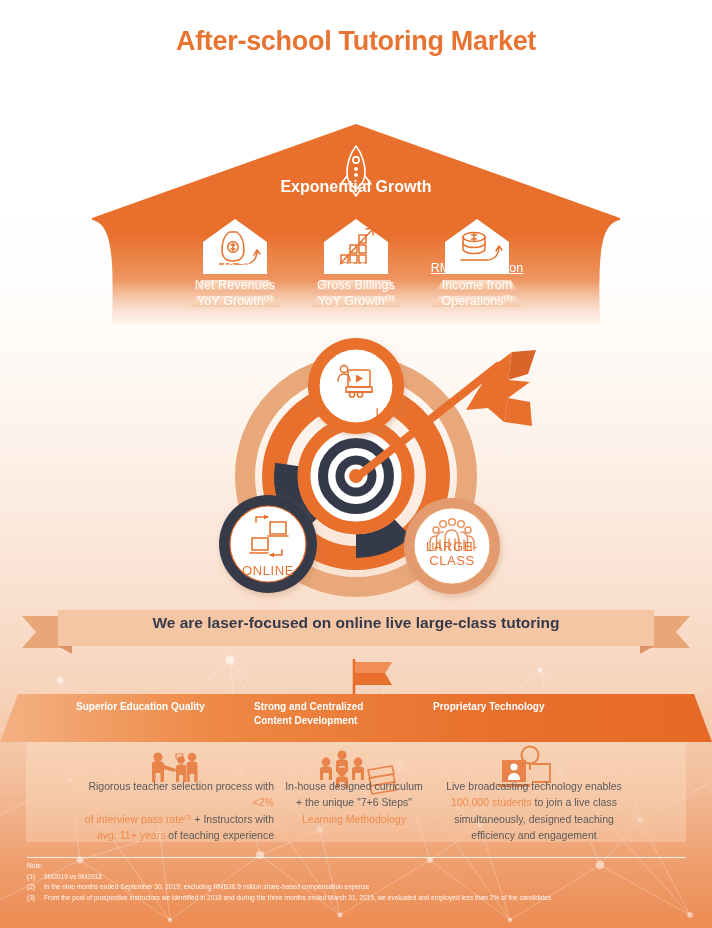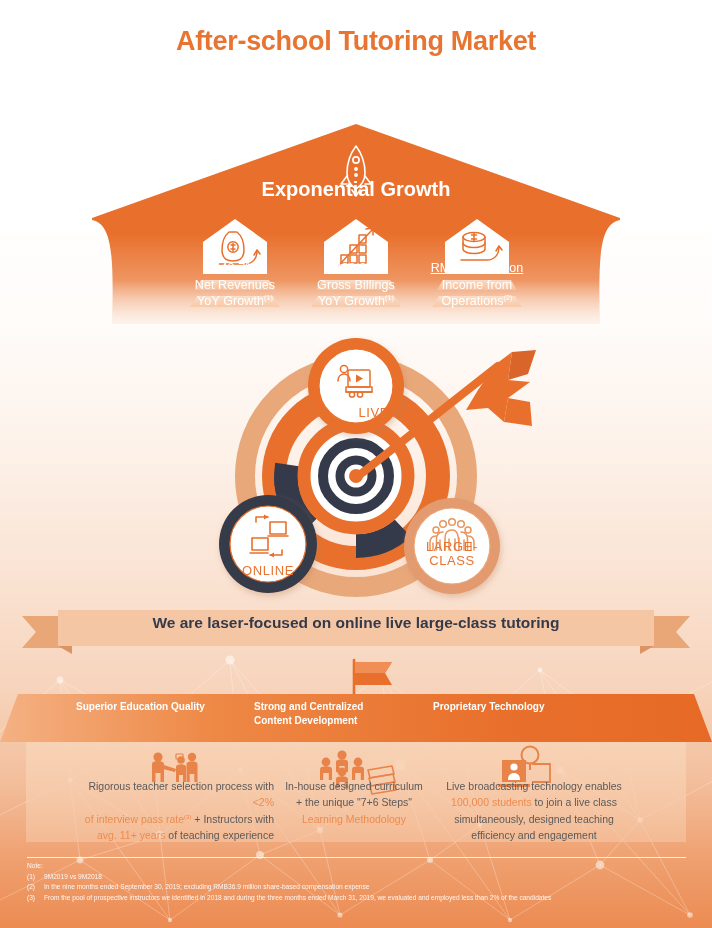--- a/index.html
+++ b/index.html
@@ -62,21 +62,21 @@
   #metric-1 { left: 150px; }
   #metric-2 { left: 271px; }
   #metric-3 { left: 392px; }
 
   #exp-growth {
     position: absolute;
     left: 0; top: 178px;
     width: 712px;
     text-align: center;
     color: #ffffff;
-    font-size: 20px;
+    font-size: 16px;
     font-weight: bold;
   }
   
   #target-wrap {
     position: absolute;
     left: 0; top: 336px;
     width: 712px; height: 270px;
   }
   .badge-label {
     color: #E87432;
@@ -368,21 +368,21 @@
         <circle cx="468" cy="194" r="3.0"></circle>
         <path d="M436,200 C432,200 430,203 430,207 L430,214 M433,207 L433,214"></path>
         <path d="M468,200 C472,200 474,203 474,207 L474,214 M471,207 L471,214"></path>
         <path d="M443,196 C438.5,196 436.5,199.5 436.5,203.5 L436.5,214 M440,204 L440,214"></path>
         <path d="M461,196 C465.5,196 467.5,199.5 467.5,203.5 L467.5,214 M464,204 L464,214"></path>
         <path d="M452,194 C447,194 445,197.5 445,202 L445,214 M449,203 L449,214 M455,203 L455,214 M459,202 L459,214 C459,197.5 457,194 452,194"></path>
       </g>
     </g>
   </svg>
 
-  <div style="position:absolute;left:289px;top:406px;width:100px;text-align:right;" class="badge-label">LIVE</div>
+  <div style="position:absolute;left:306px;top:406px;width:100px;text-align:right;" class="badge-label">LIVE</div>
   <div style="position:absolute;left:218px;top:564px;width:100px;text-align:center;" class="badge-label">ONLINE</div>
   <div style="position:absolute;left:402px;top:540px;width:100px;text-align:center;" class="badge-label">
     <span>LARGE-</span><br>
     <span>CLASS</span>
   </div>
 
   <svg id="ribbon" viewBox="0 0 712 50">
     <path d="M22,12 L72,12 L72,44 L22,44 L36,28 Z" fill="#E9A778"></path>
     <path d="M690,12 L640,12 L640,44 L690,44 L676,28 Z" fill="#E9A778"></path>
     <path d="M58,6 L654,6 L654,42 L58,42 Z" fill="#F5C6A4"></path>

